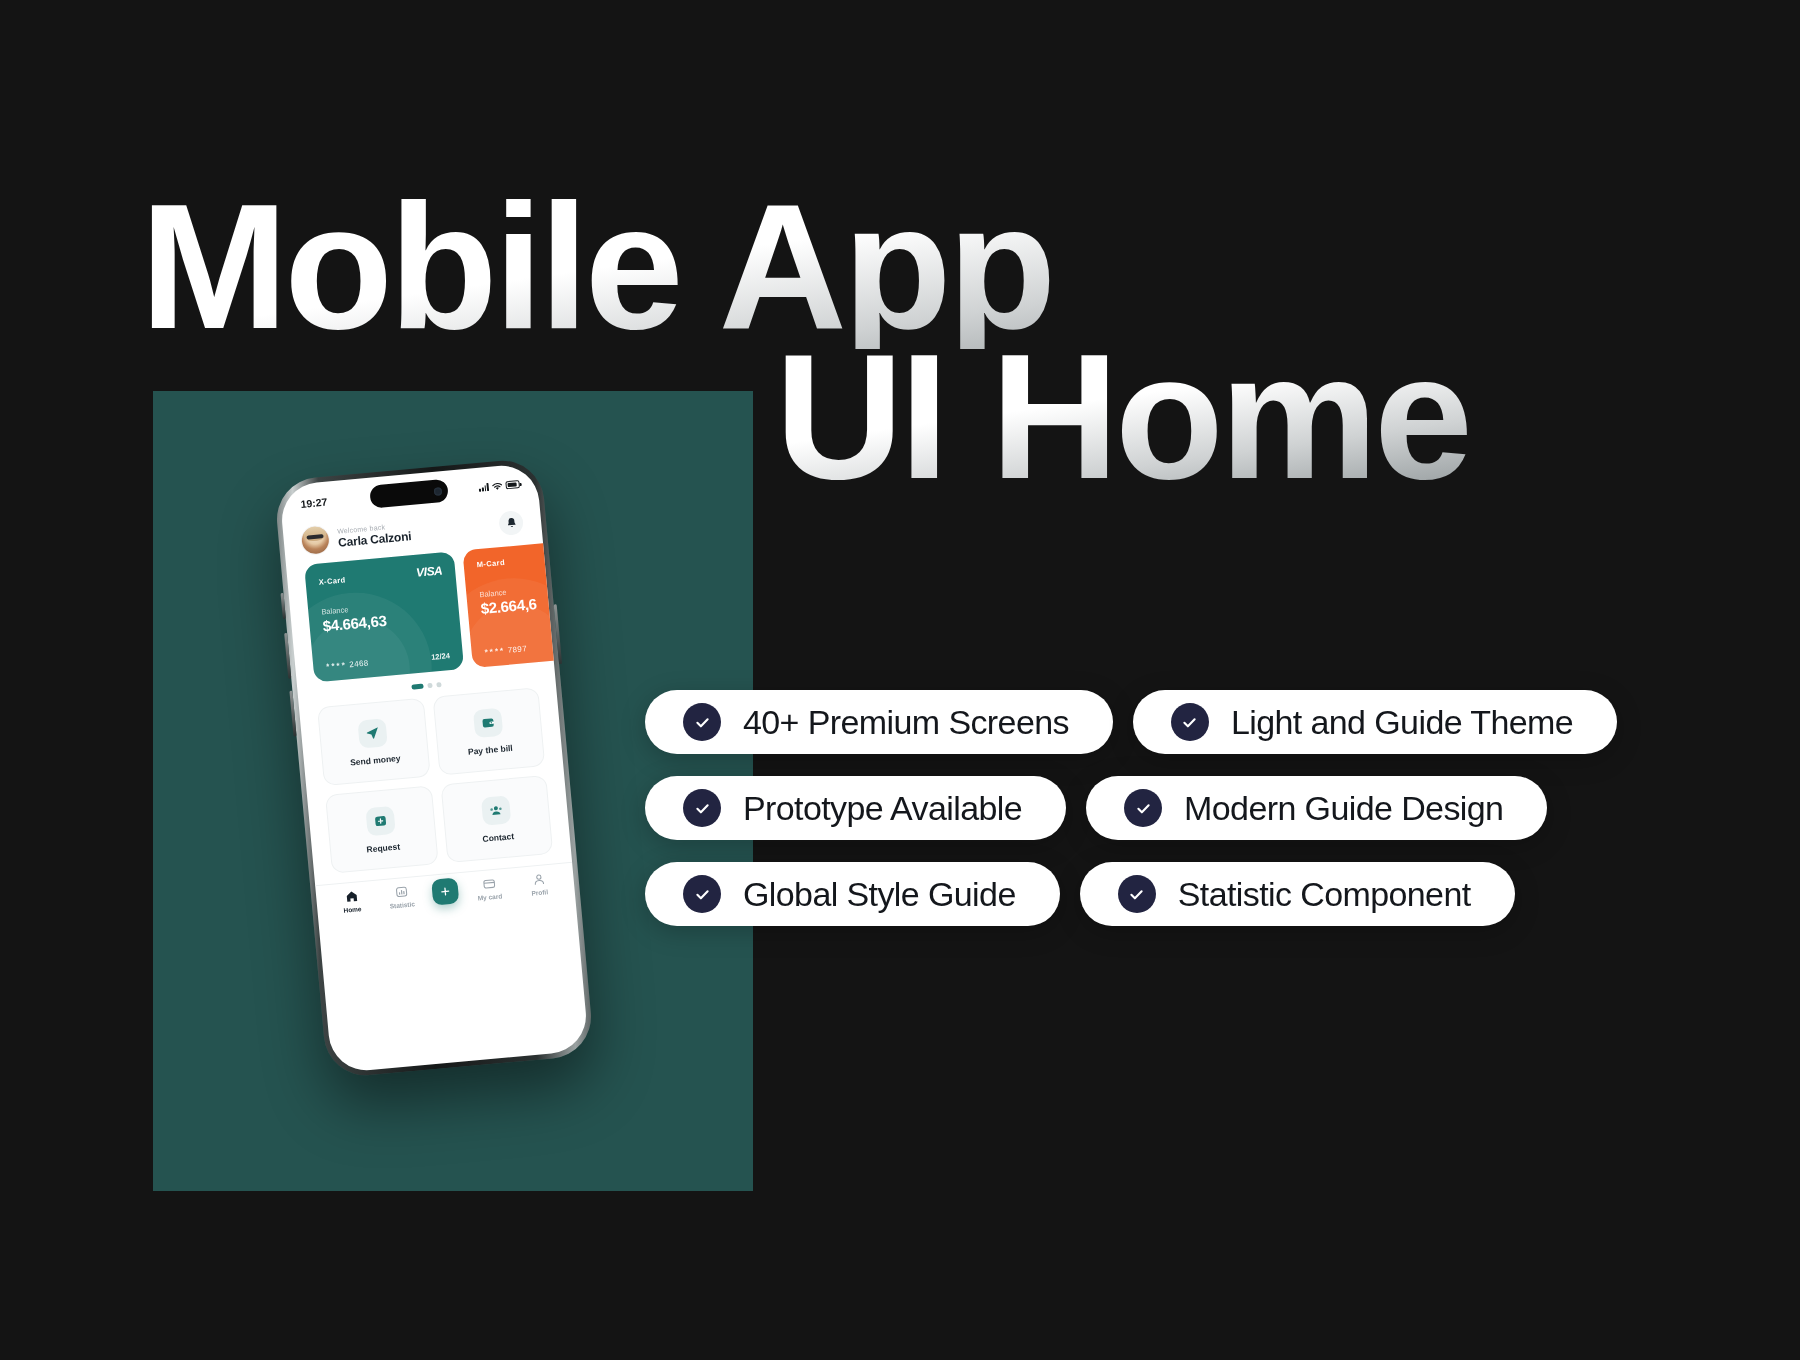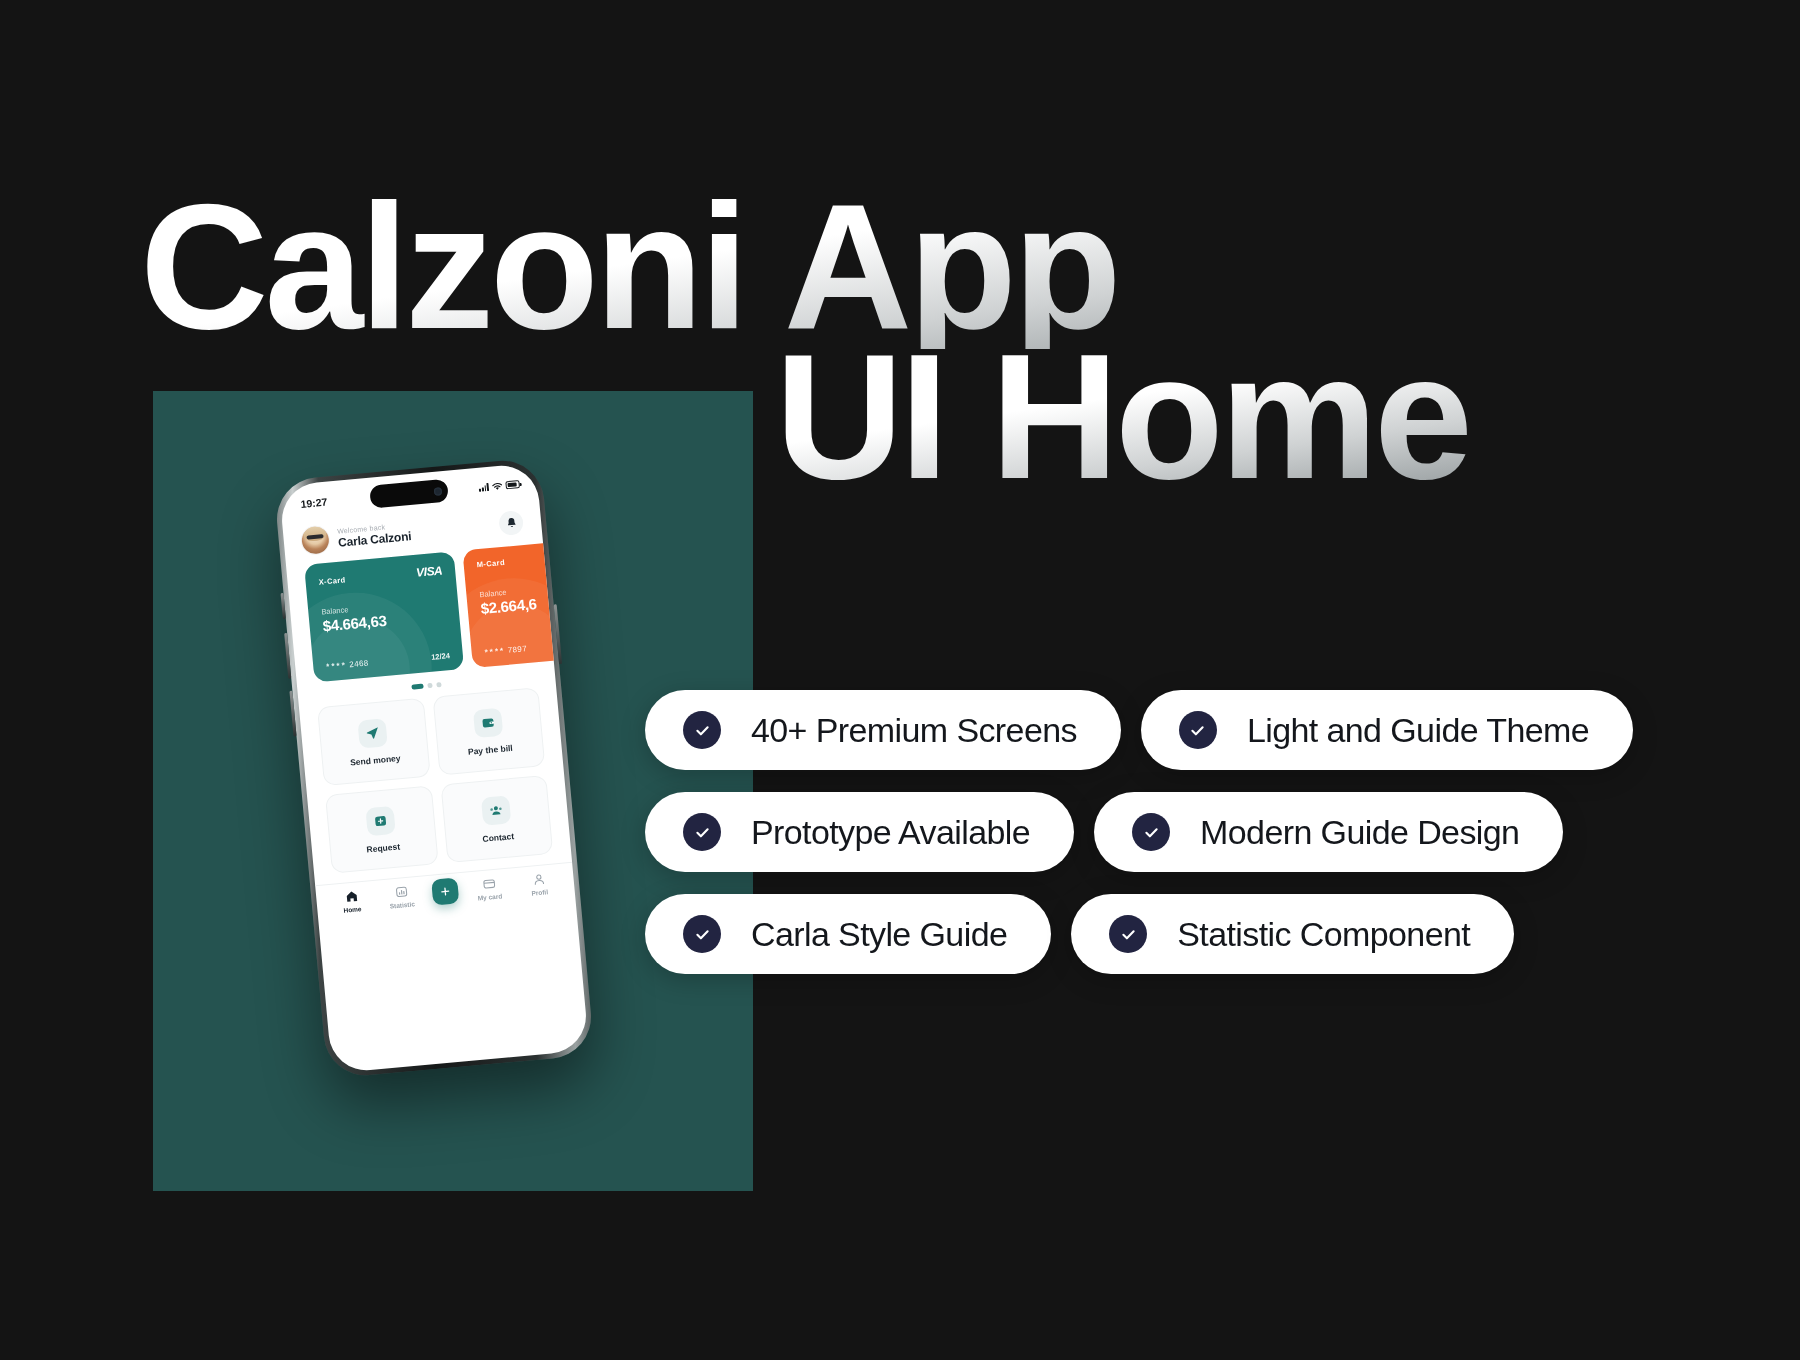--- a/index.html
+++ b/index.html
@@ -211,40 +211,40 @@
     box-shadow:0 4px 10px rgba(31,122,114,.35);
     margin-top:-3px;
   }
 
   
   .pills { position:absolute; left:645px; top:690px; }
   .pill-row { display:flex; gap:20px; margin-bottom:22px; }
   .pill {
     background:#ffffff;
     border-radius:46px;
-    height:80px;
-    display:flex; align-items:center; gap:30px;
+    height:64px;
+    display:flex; align-items:center; gap:22px;
     padding:0 44px 0 38px;
     box-shadow:0 6px 26px rgba(0,0,0,.22);
   }
   .pill-check {
     width:38px; height:38px; border-radius:50%;
     background:#222441;
     display:flex; align-items:center; justify-content:center; flex:none;
   }
   .pill-text {
     font-size:34px; font-weight:400; color:#14171c;
     letter-spacing:-.6px; white-space:nowrap;
   }
 </style>
 </head>
 <body>
 
 <div class="headline">
-  <div class="headline-line l1">Calzoni App</div>
+  <div class="headline-line l1">Mobile App</div>
   <div class="headline-line l2">UI Home</div>
 </div>
 
 <div class="teal-panel"></div>
 
 <div class="phone-wrap">
   <div class="phone-frame">
     <div class="side-btn-l a1"></div>
     <div class="side-btn-l a2"></div>
     <div class="side-btn-l a3"></div>
@@ -437,21 +437,21 @@
       <span class="pill-text">Modern Guide Design</span>
     </div>
   </div>
   <div class="pill-row">
     <div class="pill">
       <span class="pill-check">
         <svg width="19" height="19" viewBox="0 0 20 20">
             <path d="M4.6 10.3 8.3 14l7.1-7.4" stroke="#ffffff" stroke-width="2.2" fill="none" stroke-linecap="round" stroke-linejoin="round"></path>
           </svg>
       </span>
-      <span class="pill-text">Carla Style Guide</span>
+      <span class="pill-text">Global Style Guide</span>
     </div>
     <div class="pill">
       <span class="pill-check">
         <svg width="19" height="19" viewBox="0 0 20 20">
             <path d="M4.6 10.3 8.3 14l7.1-7.4" stroke="#ffffff" stroke-width="2.2" fill="none" stroke-linecap="round" stroke-linejoin="round"></path>
           </svg>
       </span>
       <span class="pill-text">Statistic Component</span>
     </div>
   </div>

